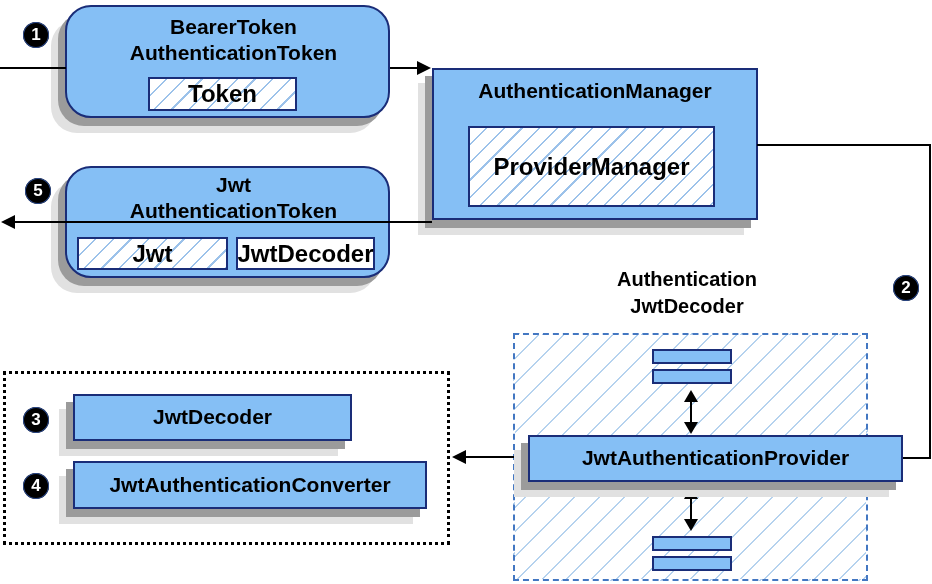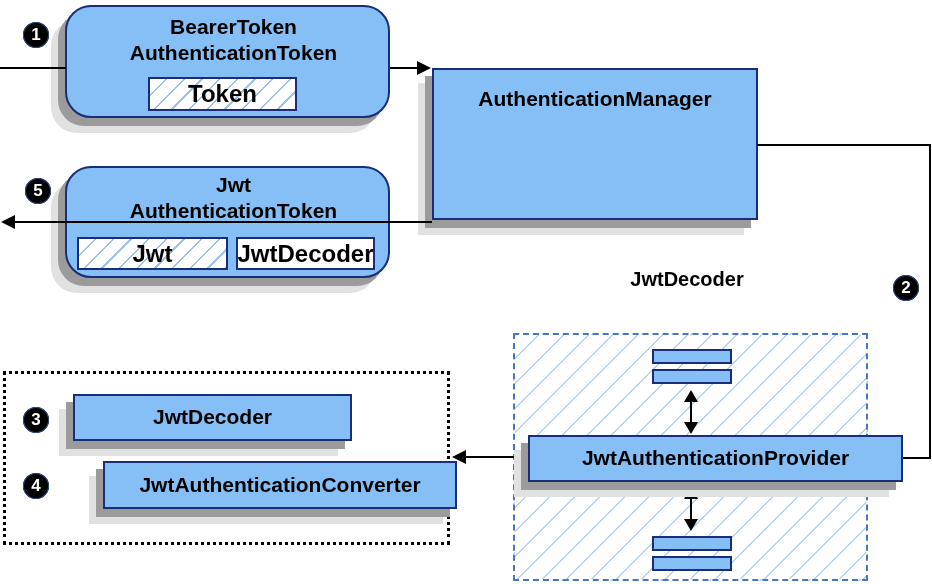--- a/index.html
+++ b/index.html
@@ -88,37 +88,41 @@
     <div class="t-main" style="padding-top:7px;">
       <div>BearerToken</div>
       <div>AuthenticationToken</div>
     </div>
   </div>
   <div class="inner hatched" style="left:148px;top:77px;width:149px;height:34px;">
     <span class="t-inner">Token</span>
   </div>
 
   <div class="node shadow" style="left:432px;top:68px;width:326px;height:152px;">
-    <div class="t-main" style="padding-top:16px;">AuthenticationManager</div>
+    <div class="t-main" style="padding-top:8px;">AuthenticationManager</div>
+  </div>
+  <div class="inner hatched" style="left:468px;top:126px;width:247px;height:81px;">
+    <span class="t-inner">ProviderManager</span>
   </div>
 
   <div class="node rounded shadow" style="left:65px;top:166px;width:325px;height:112px;">
     <div class="t-main" style="padding-top:4px;">
       <div>Jwt</div>
       <div>AuthenticationToken</div>
     </div>
   </div>
   <div class="inner hatched" style="left:77px;top:237px;width:151px;height:33px;">
     <span class="t-inner">Jwt</span>
   </div>
   <div class="inner" style="left:236px;top:237px;width:139px;height:33px;background:#fff;">
     <span class="t-inner">JwtDecoder</span>
   </div>
 
   <div class="group-heading" style="left:567px;top:266px;width:240px;">
+    <div>Authentication</div>
     <div>JwtDecoder</div>
   </div>
 
   <div class="group-dashed" style="left:513px;top:333px;width:355px;height:248px;"></div>
 
   <div class="bar" style="left:652px;top:349px;"></div>
   <div class="bar" style="left:652px;top:369px;"></div>
   <div class="bar" style="left:652px;top:536px;"></div>
   <div class="bar" style="left:652px;top:556px;"></div>
 
@@ -133,17 +137,17 @@
   <div class="node shadow label-c" style="left:528px;top:435px;width:375px;height:47px;z-index:4;">
     <span class="t-main">JwtAuthenticationProvider</span>
   </div>
 
   <div class="group-dotted" style="left:3px;top:371px;width:447px;height:174px;"></div>
 
   <div class="node shadow label-c" style="left:73px;top:394px;width:279px;height:47px;">
     <span class="t-main">JwtDecoder</span>
   </div>
 
-  <div class="node shadow label-c" style="left:73px;top:461px;width:354px;height:48px;margin-left:30px;">
+  <div class="node shadow label-c" style="left:73px;top:461px;width:354px;height:48px;">
     <span class="t-main">JwtAuthenticationConverter</span>
   </div>
 
 </div>
 
 </body></html>

